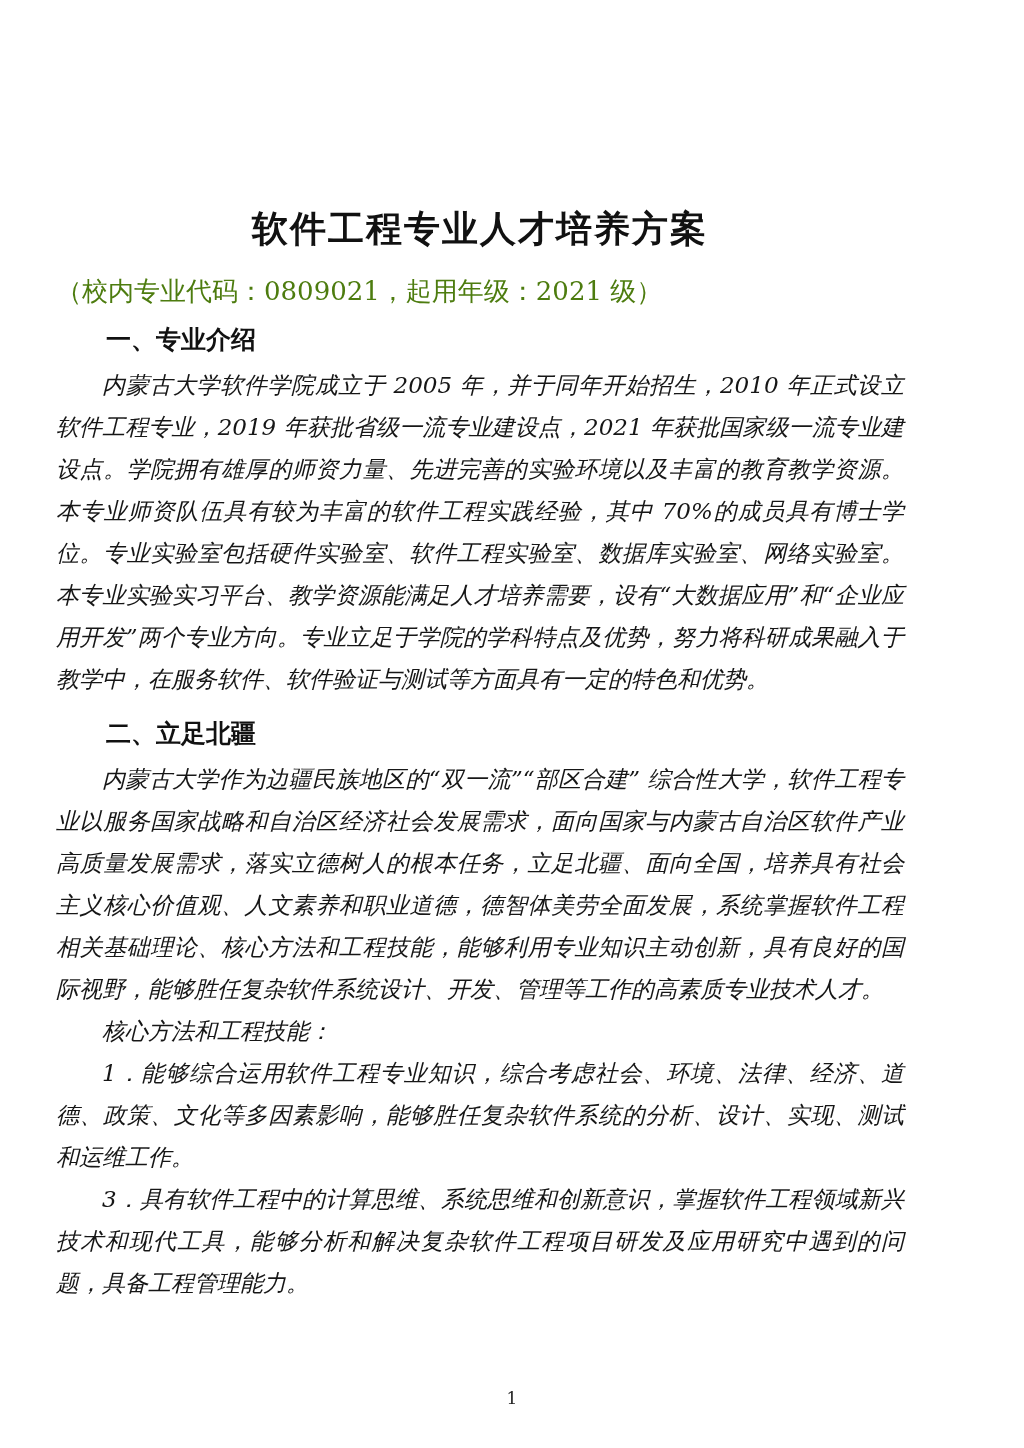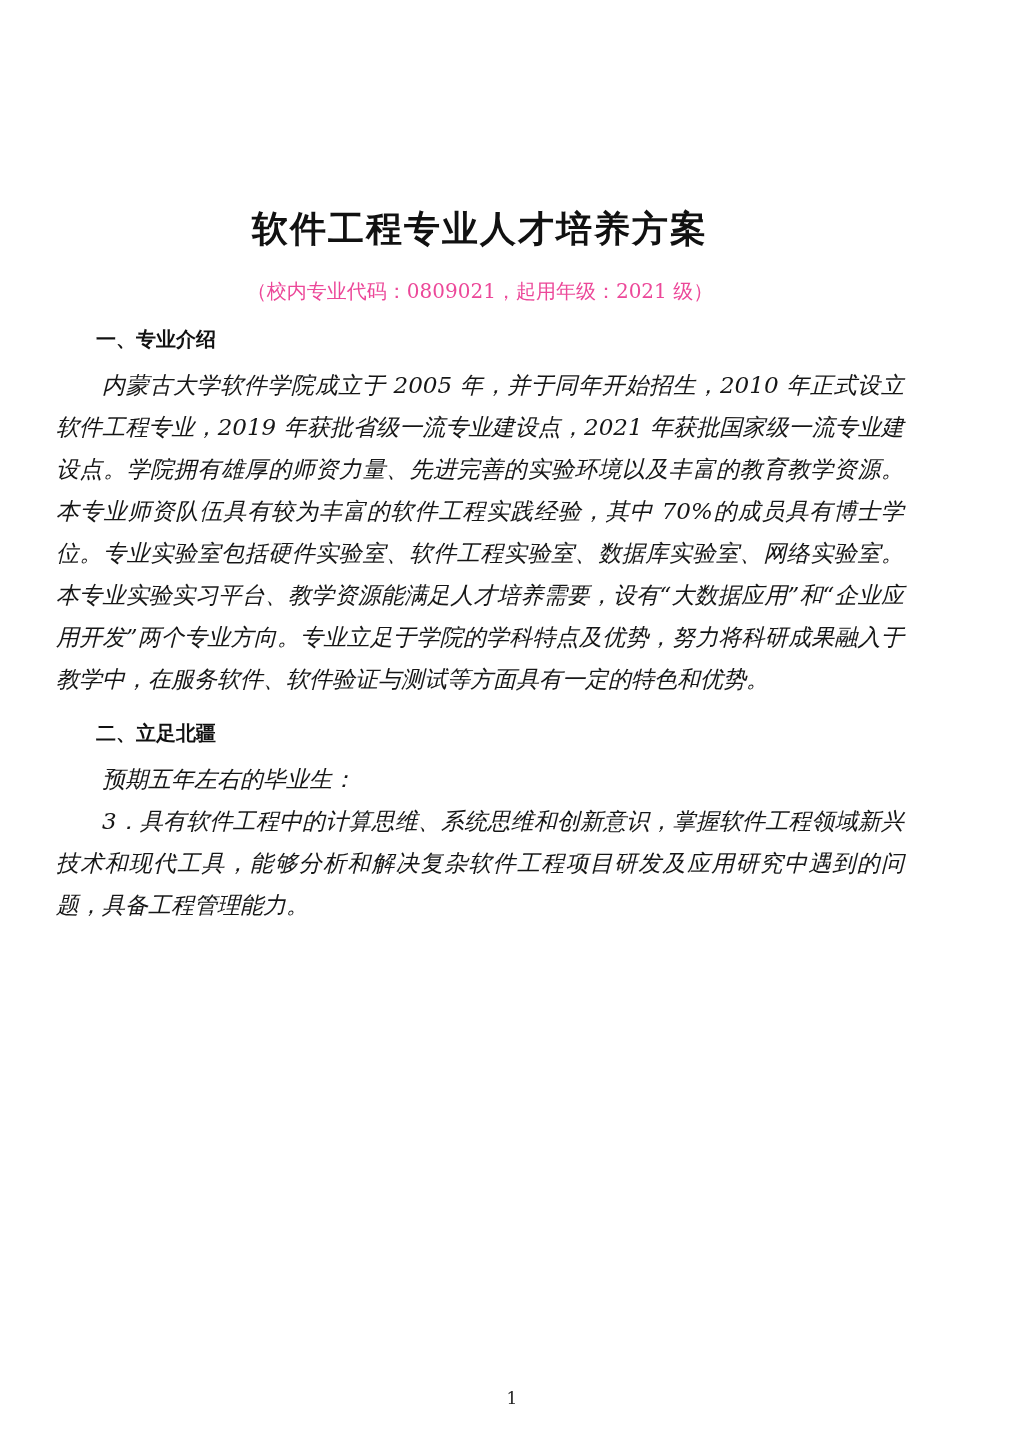--- a/index.html
+++ b/index.html
@@ -22,30 +22,29 @@
   .doc-title {
     text-align: center;
     font-family: "Liberation Sans", "DejaVu Sans", sans-serif;
     font-weight: 700;
     font-size: 36px;
     line-height: 46px;
     letter-spacing: 2px;
     color: #111111;
   }
   .doc-subtitle {
-    text-align: center;
-    font-size: 20px;
+    font-size: 26px;
     line-height: 30px;
     margin-top: 15px;
-    color: #ec4899;
+    color: #4d7c0f;
   }
   .sec-heading {
     font-family: "Liberation Sans", "DejaVu Sans", sans-serif;
     font-weight: 700;
-    font-size: 20px;
+    font-size: 25px;
     line-height: 42px;
     margin: 12px 0 4px 0;
     text-indent: 2em;
     color: #111111;
   }
   .para {
     font-size: 23px;
     line-height: 42px;
     text-align: justify;
     text-justify: inter-character;
@@ -69,17 +68,19 @@
 <body>
 
 <div class="page">
   <h1 class="doc-title">软件工程专业人才培养方案</h1>
   <div class="doc-subtitle">（校内专业代码：0809021，起用年级：2021 级）</div>
 
   <h2 class="sec-heading">一、专业介绍</h2>
   <p class="para">内蒙古大学软件学院成立于 2005 年，并于同年开始招生，2010 年正式设立软件工程专业，2019 年获批省级一流专业建设点，2021 年获批国家级一流专业建设点。学院拥有雄厚的师资力量、先进完善的实验环境以及丰富的教育教学资源。本专业师资队伍具有较为丰富的软件工程实践经验，其中 70%的成员具有博士学位。专业实验室包括硬件实验室、软件工程实验室、数据库实验室、网络实验室。本专业实验实习平台、教学资源能满足人才培养需要，设有“大数据应用”和“企业应用开发”两个专业方向。专业立足于学院的学科特点及优势，努力将科研成果融入于教学中，在服务软件、软件验证与测试等方面具有一定的特色和优势。</p>
 
   <h2 class="sec-heading">二、立足北疆</h2>
-  <p class="para">预期五年左右的毕业生：</p>
+  <p class="para">内蒙古大学作为边疆民族地区的“双一流”“部区合建” 综合性大学，软件工程专业以服务国家战略和自治区经济社会发展需求，面向国家与内蒙古自治区软件产业高质量发展需求，落实立德树人的根本任务，立足北疆、面向全国，培养具有社会主义核心价值观、人文素养和职业道德，德智体美劳全面发展，系统掌握软件工程相关基础理论、核心方法和工程技能，能够利用专业知识主动创新，具有良好的国际视野，能够胜任复杂软件系统设计、开发、管理等工作的高素质专业技术人才。</p>
+  <p class="para">核心方法和工程技能：</p>
+  <p class="para">1．能够综合运用软件工程专业知识，综合考虑社会、环境、法律、经济、道德、政策、文化等多因素影响，能够胜任复杂软件系统的分析、设计、实现、测试和运维工作。</p>
   <p class="para">3．具有软件工程中的计算思维、系统思维和创新意识，掌握软件工程领域新兴技术和现代工具，能够分析和解决复杂软件工程项目研发及应用研究中遇到的问题，具备工程管理能力。</p>
 
   <div class="page-num">1</div>
 </div>
 
 </body></html>

